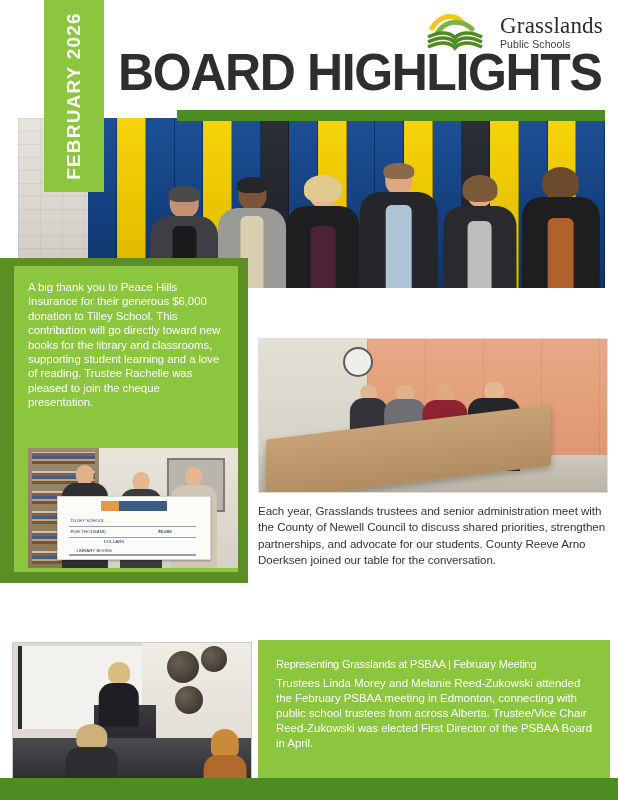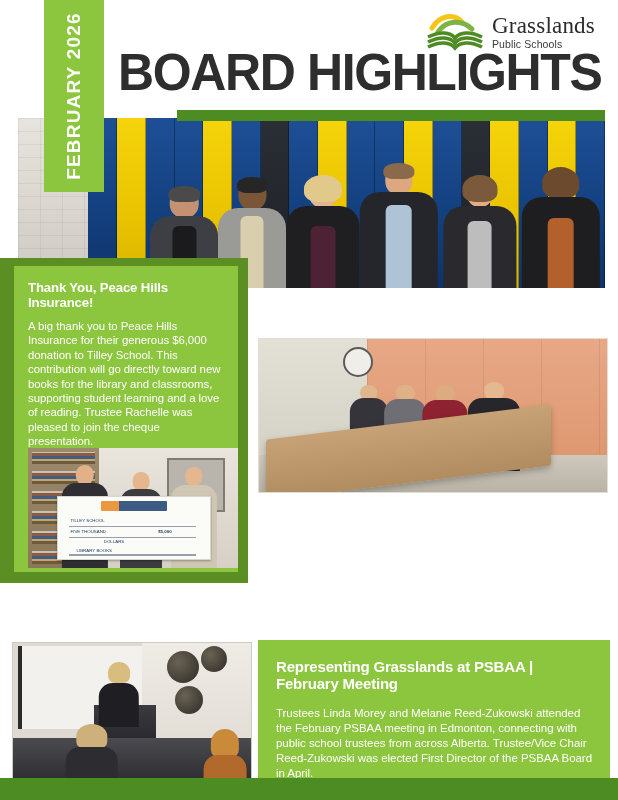--- a/index.html
+++ b/index.html
@@ -16,21 +16,21 @@
     background:#8cc63e;z-index:6;
   }
   .month-bar .month-txt{
     position:absolute;left:50%;top:50%;
     transform:translate(-50%,-50%) rotate(-90deg);
     white-space:nowrap;color:#fff;font-weight:bold;
     font-size:19px;letter-spacing:1.2px;
   }
   .logo-wrap{
     position:absolute;right:14px;top:10px;width:178px;height:44px;z-index:7;
-    display:flex;align-items:center;gap:8px;
+    display:flex;align-items:center;gap:16px;
   }
   .logo-mark{width:58px;height:42px;flex:0 0 58px;}
   .logo-text{display:flex;flex-direction:column;line-height:1;}
   .logo-text .l1{
     font-family:"Liberation Serif","DejaVu Serif",serif;
     font-size:23px;color:#2b2b2b;letter-spacing:.2px;
   }
   .logo-text .l2{font-size:10.5px;color:#3a3a3a;margin-top:2px;letter-spacing:.1px;}
 
   .main-title{
@@ -145,21 +145,21 @@
     background:radial-gradient(circle at 35% 35%,#6a6253,#2e2b25);}
   .psbaa-photo .podium{position:absolute;left:34%;top:46%;width:26%;height:34%;
     background:linear-gradient(180deg,#3a3a3f 0%,#24242a 100%);}
   .psbaa-photo .tblrow{position:absolute;left:0;bottom:0;width:100%;height:30%;
     background:linear-gradient(180deg,#4a4a4f 0%,#2f2f34 100%);}
 
   .psbaa-card{
     position:absolute;left:258px;top:640px;width:352px;height:140px;
     background:#8cc63e;box-sizing:border-box;padding:18px 18px 0 18px;
   }
-  .psbaa-card h3{margin:0 0 14px 0;font-size:15px;font-weight:bold;color:#fff;letter-spacing:-.2px;}
+  .psbaa-card h3{margin:0 0 6px 0;font-size:11px;font-weight:normal;color:#fff;letter-spacing:-.2px;}
   .psbaa-card p{margin:0;font-size:11.5px;line-height:15px;color:#fff;letter-spacing:-.05px;}
 
   .footer-bar{position:absolute;left:0;bottom:0;width:100%;height:22px;background:#4d8b23;}
 </style>
 </head>
 <body>
 
 <div class="page">
 
   <div class="hero">
@@ -240,21 +240,20 @@
       <span class="l1">Grasslands</span>
       <span class="l2">Public Schools</span>
     </div>
   </div>
 
   <div class="main-title">BOARD HIGHLIGHTS</div>
   <div class="title-rule"></div>
 
   <div class="card-left">
     <div class="inner">
-      <h3>Thank You, Peace Hills Insurance!</h3>
       <p>A big thank you to Peace Hills Insurance for their generous $6,000 donation to Tilley School. This contribution will go directly toward new books for the library and classrooms, supporting student learning and a love of reading. Trustee Rachelle was pleased to join the cheque presentation.</p>
 
       <div class="cheque-photo">
         <div class="shelf"></div>
         <div class="room"></div>
         <div class="win"></div>
 
         <div class="figure" style="left:16%;width:22%;height:86%;">
           <div class="h" style="top:0;width:40%;height:20%;background:#e3b189;"></div>
           <div class="t" style="bottom:0;width:100%;height:82%;background:#2e2e33;"></div>
@@ -299,20 +298,21 @@
     <div class="figure" style="left:47%;bottom:20%;width:13%;height:50%;">
       <div class="h" style="top:0;width:42%;height:22%;background:#dcab80;"></div>
       <div class="t" style="bottom:0;width:100%;height:80%;background:#8e2230;"></div>
     </div>
     <div class="figure" style="left:60%;bottom:14%;width:15%;height:58%;">
       <div class="h" style="top:0;width:38%;height:20%;background:#e4b890;"></div>
       <div class="t" style="bottom:0;width:100%;height:82%;background:#26262b;"></div>
     </div>
     <div class="tbl"></div>
   </div>
+  <div class="partner-text">Each year, Grasslands trustees and senior administration meet with the County of Newell Council to discuss shared priorities, strengthen partnerships, and advocate for our students. County Reeve Arno Doerksen joined our table for the conversation.</div>
 
   <div class="psbaa-photo">
     <div class="screen"></div>
     <div class="darkwall"></div>
     <div class="disc" style="right:22%;top:6%;width:32px;height:32px;"></div>
     <div class="disc" style="right:10%;top:2%;width:26px;height:26px;"></div>
     <div class="disc" style="right:20%;top:32%;width:28px;height:28px;"></div>
     <div class="podium"></div>
     <div class="figure" style="left:36%;bottom:38%;width:17%;height:46%;">
       <div class="h" style="top:0;width:40%;height:26%;background:#e6bc95;"></div>

